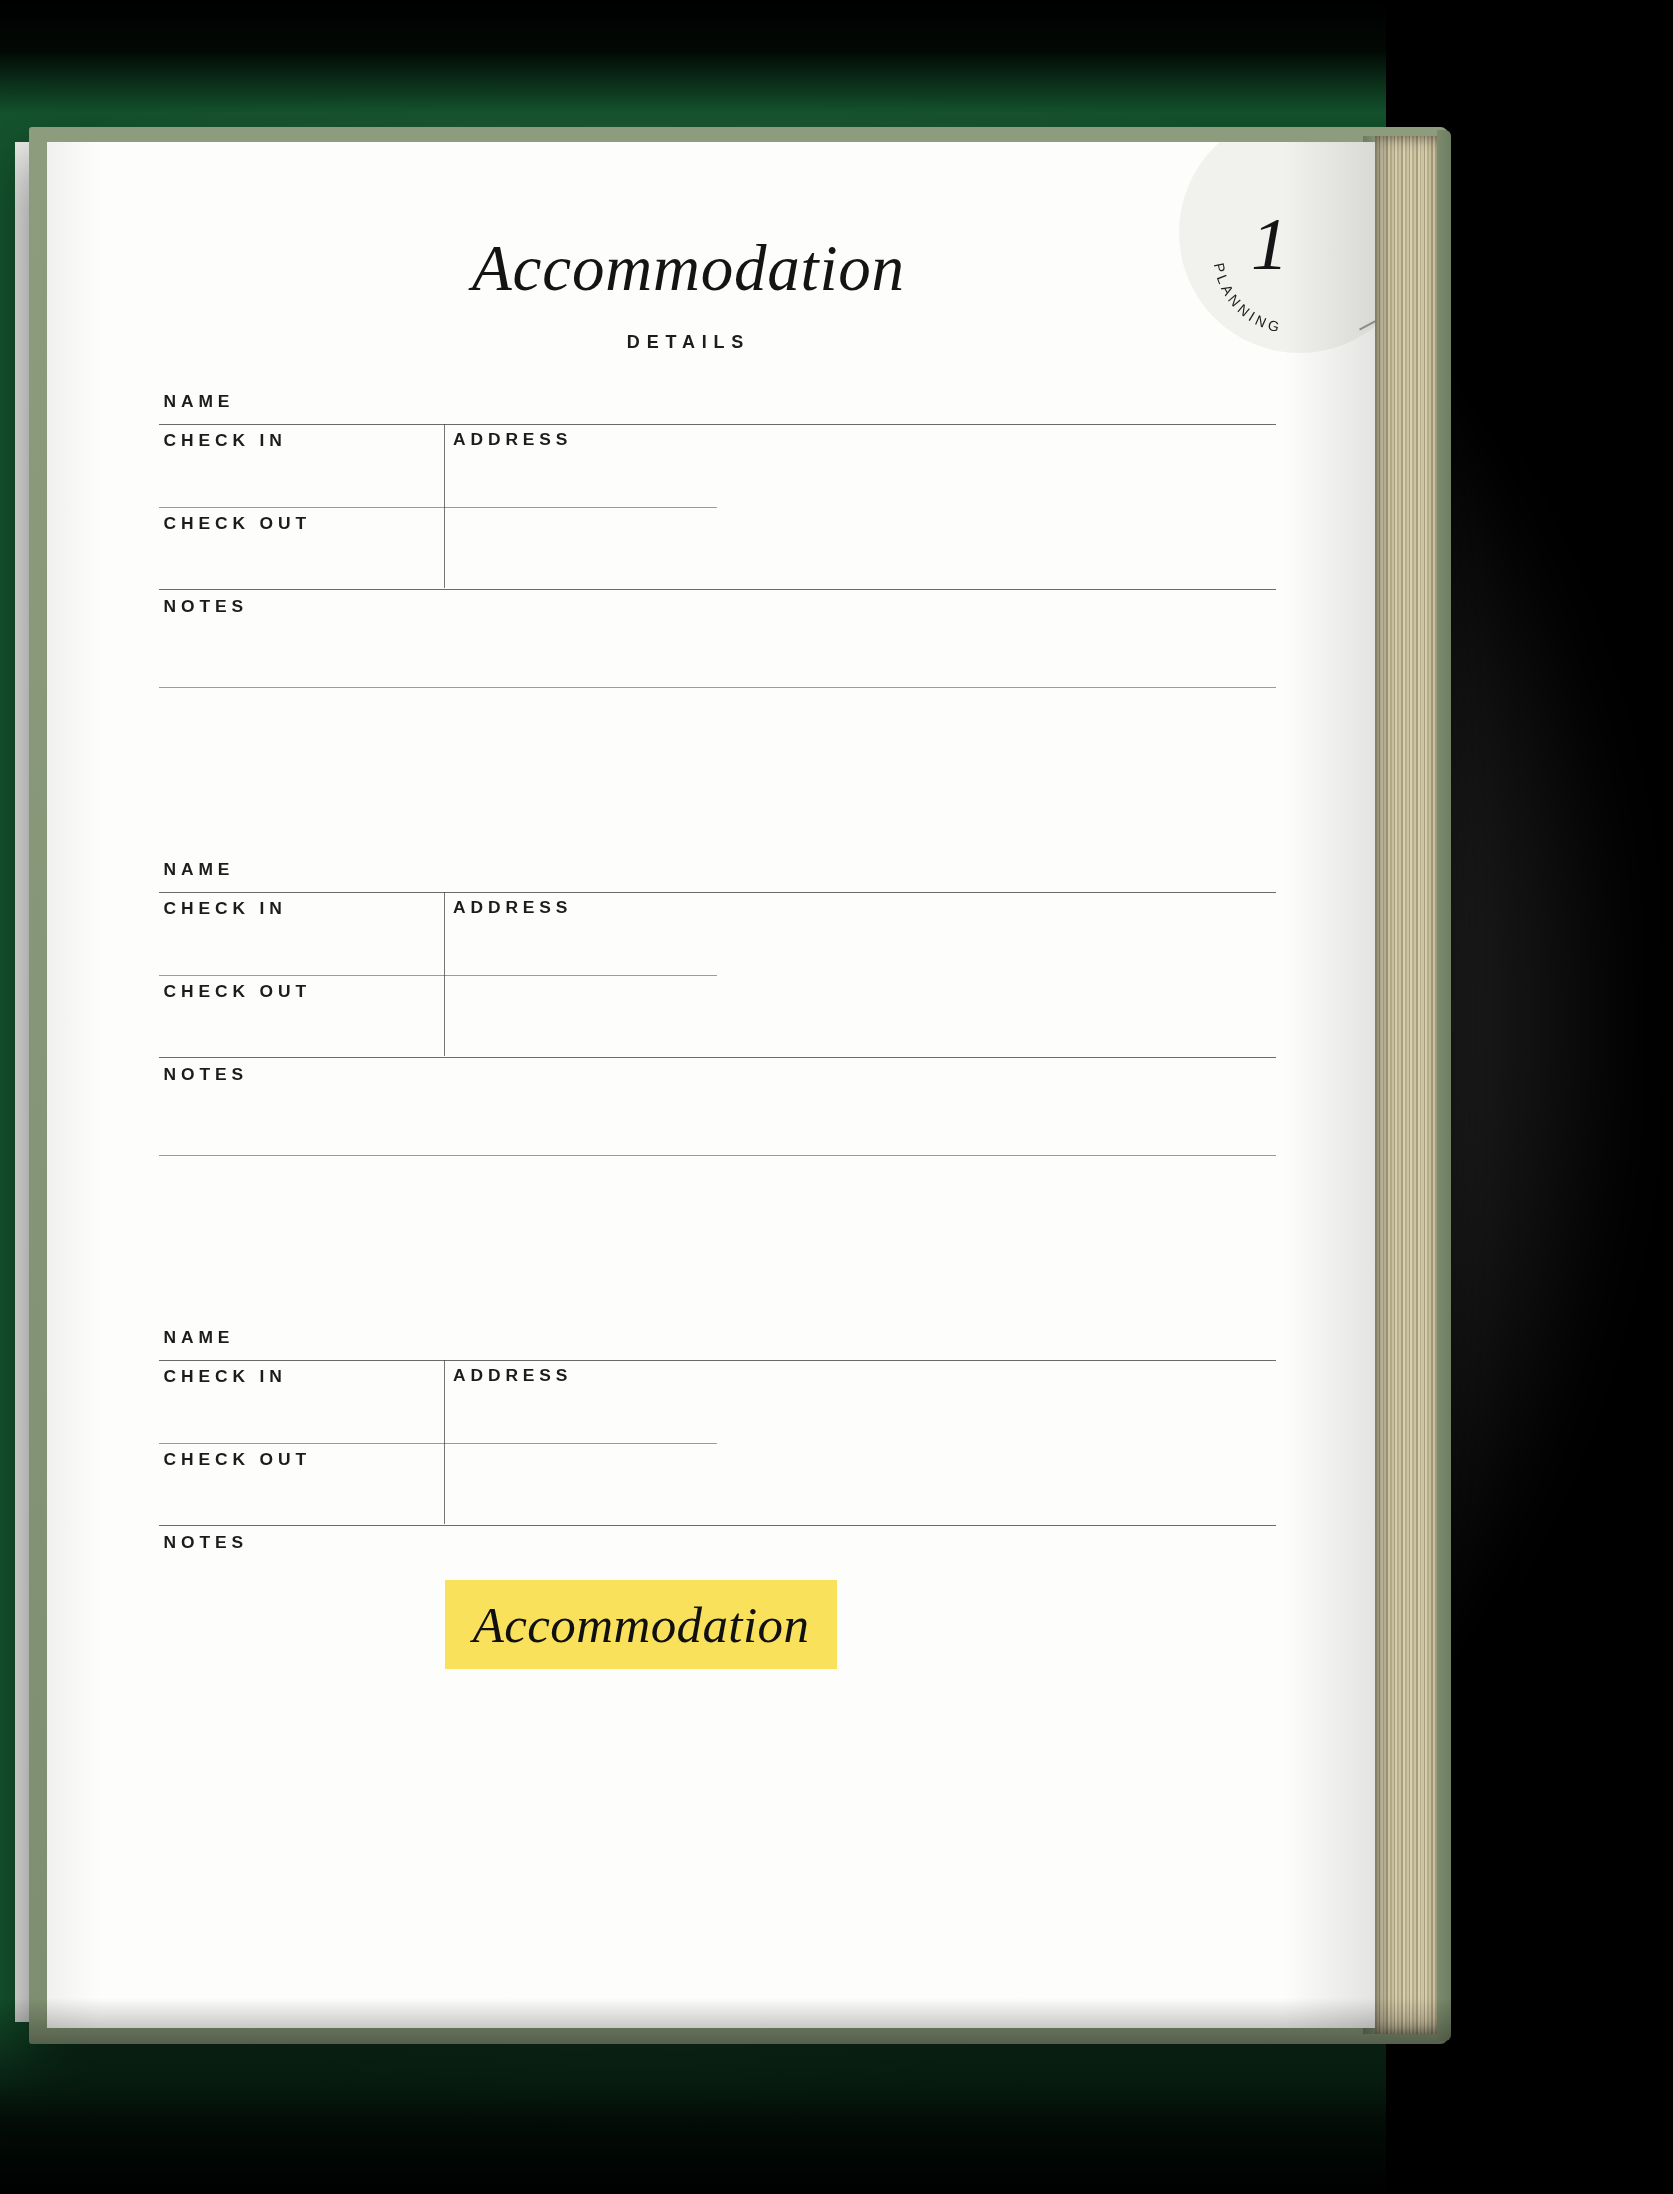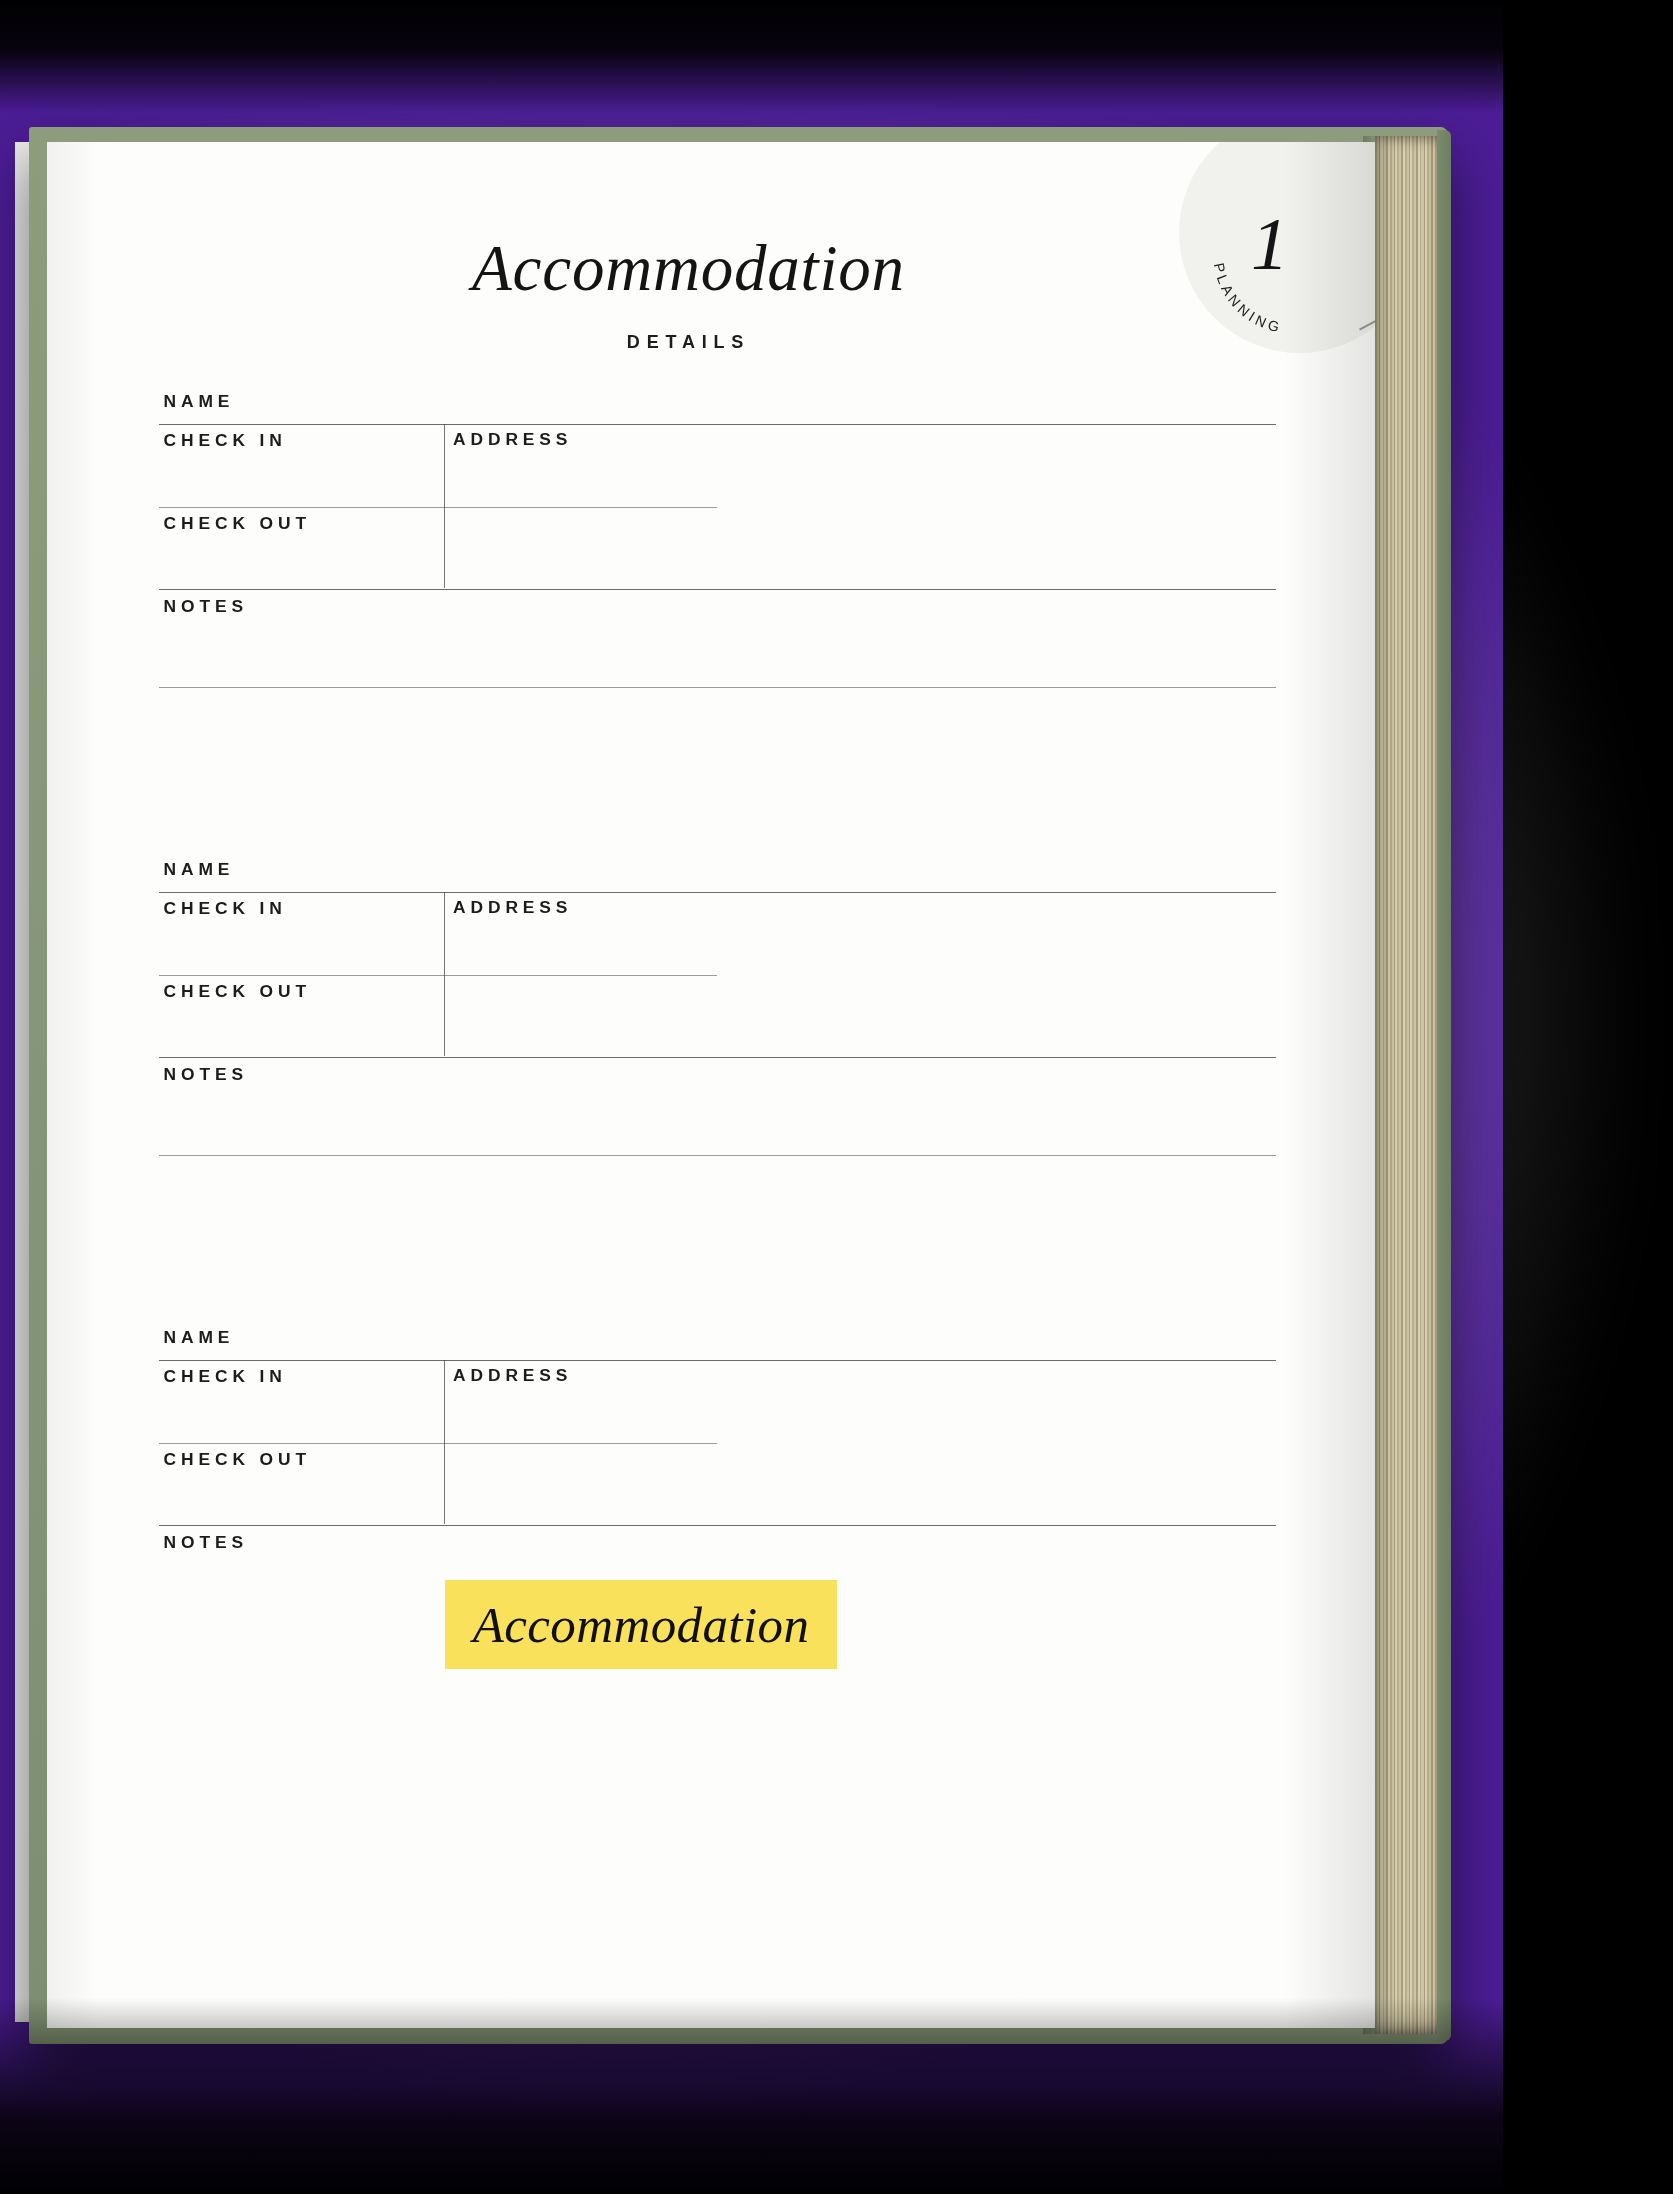--- a/index.html
+++ b/index.html
@@ -13,23 +13,23 @@
     position: relative;
     overflow: hidden;
     font-family: "Liberation Sans", sans-serif;
   }
 
   
   .scene {
     position: absolute;
     left: 0;
     top: 0;
-    width: 1503px;
+    width: 1386px;
     height: 2194px;
-    background: #4c1d95;
+    background: #14532d;
   }
 
   
   .book-shadow {
     position: absolute;
     left: 91px;
     top: 143px;
     width: 1539px;
     height: 1947px;
     background: radial-gradient(ellipse at 35% 45%, rgba(255,255,255,0.55) 0%, rgba(255,255,255,0.22) 45%, rgba(255,255,255,0.0) 72%);

